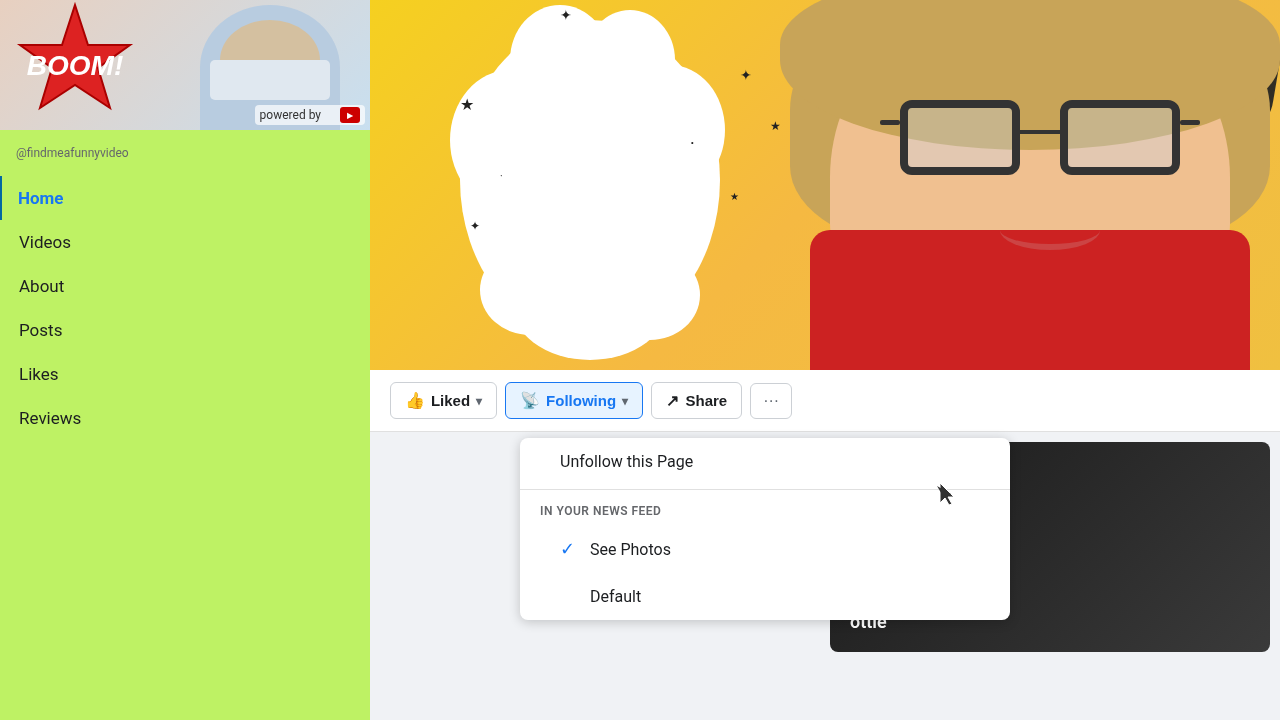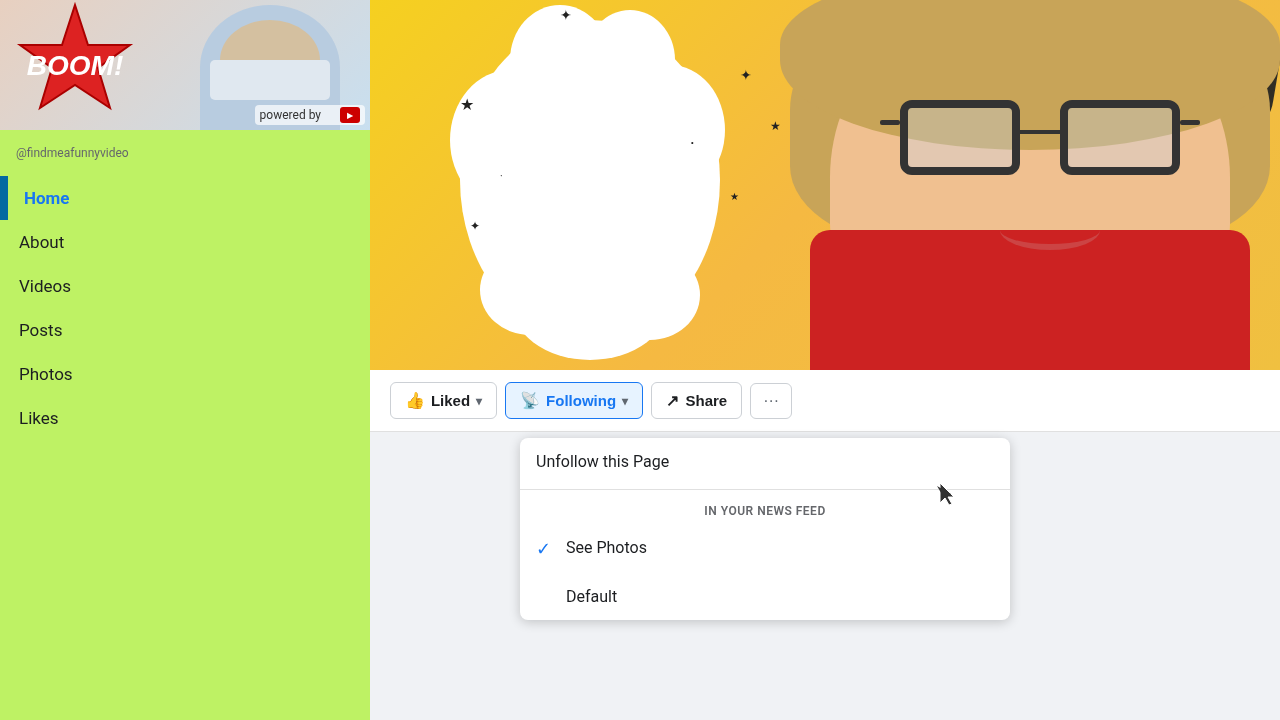--- a/index.html
+++ b/index.html
@@ -90,21 +90,21 @@
       padding: 12px 16px;
       font-size: 17px;
       color: #1c1e21;
       cursor: pointer;
       border-left: 3px solid transparent;
       font-weight: 400;
     }
 
     .nav-item.active {
       font-weight: 700;
-      border-left: 8px solid #0369a1;
+      border-left: 2px solid #0369a1;
       color: #1877f2;
     }
 
     
     .main-content {
       flex: 1;
       display: flex;
       flex-direction: column;
       height: 720px;
       overflow: hidden;
@@ -205,38 +205,38 @@
       z-index: 100;
       overflow: hidden;
     }
 
     .dropdown-item {
       padding: 14px 16px;
       font-size: 16px;
       color: #1c1e21;
       cursor: pointer;
       display: flex;
-      align-items: flex-start;
+      align-items: flex-end;
       gap: 10px;
+      margin-left: 24px;
     }
 
     .dropdown-divider {
       height: 1px;
       background: #e0e0e0;
       margin: 4px 0;
     }
 
     .dropdown-section-label {
       padding: 10px 20px 6px 20px;
       font-size: 12px;
       font-weight: 600;
       color: #65676b;
       text-transform: uppercase;
       letter-spacing: 0.5px;
-      text-align: center;
     }
 
     .dropdown-item .check-icon {
       color: #1877f2;
       font-size: 18px;
       width: 20px;
     }
 
     .dropdown-item .no-check {
       width: 20px;
@@ -339,25 +339,25 @@
     </div>
   </div>
 
   <div class="page-info">
     <div class="page-handle">@findmeafunnyvideo</div>
   </div>
 
   <nav>
     <ul class="nav-list">
       <li class="nav-item active">Home</li>
+      <li class="nav-item">Videos</li>
       <li class="nav-item">About</li>
-      <li class="nav-item">Videos</li>
       <li class="nav-item">Posts</li>
-      <li class="nav-item">Photos</li>
       <li class="nav-item">Likes</li>
+      <li class="nav-item">Reviews</li>
     </ul>
   </nav>
 </div>
 
 <div class="main-content">
 
   <div class="cover-image-area">
     <div class="cover-bg">
 
       <svg width="380" height="370" style="position:absolute;left:60px;top:0;" viewBox="0 0 380 370">
@@ -455,14 +455,27 @@
       <div class="cursor">
         <svg width="20" height="24" viewBox="0 0 20 24">
           <path d="M0,0 L0,20 L5,15 L9,22 L12,21 L8,14 L14,14 Z" fill="#333" stroke="white" stroke-width="1"></path>
         </svg>
       </div>
 
     </div>
 
   </div>
 
+  <div class="content-below">
+    <div class="content-main">
+    </div>
+    <div class="content-right">
+
+      <div class="video-thumb">
+        <div class="video-dark-area">
+          <div style="width:100%;height:100%;background:linear-gradient(135deg,#1a1a1a 0%,#3a3a3a 100%);"></div>
+        </div>
+        <div class="video-text-overlay">ottle</div>
+      </div>
+    </div>
+  </div>
 
 </div>
 
 </body></html>

